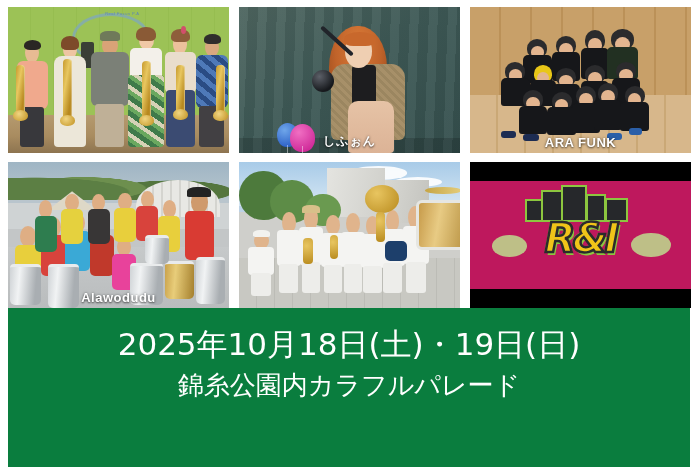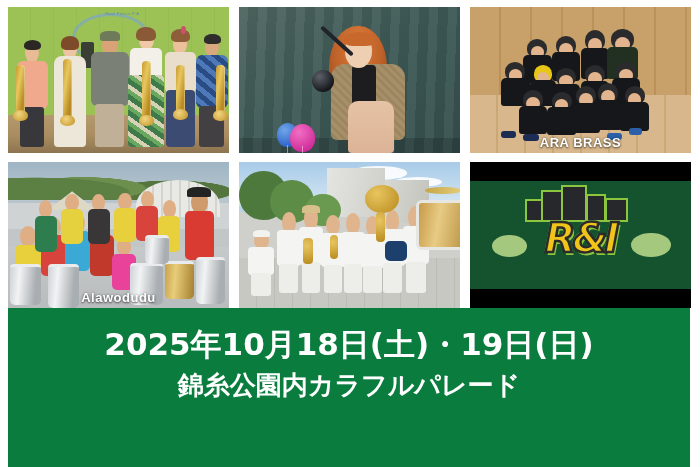--- a/index.html
+++ b/index.html
@@ -205,21 +205,21 @@
   .t5 .brass { position:absolute; background: radial-gradient(circle at 35% 30%, #e8c560, #b88a1d); }
 
   
   .t6 .scene { background:#ffffff; }
   .t6 .bar { position:absolute; left:0; right:0; height:13%; background:#000; }
   .t6 .bar.top { top:0; }
   .t6 .bar.bot { bottom:0; }
   .t6 .logo-wrap {
     position:absolute; left:0; right:0; top:13%; bottom:13%;
     display:flex; flex-direction:column; align-items:center; justify-content:center;
-    background:#14532d;
+    background:#be185d;
   }
   .t6 .city { position:absolute; top:4%; left:24%; width:52%; height:30%; }
   .t6 .b1 { position:absolute; background:#26282b; border:2px solid #8cc63f; }
   .t6 .splash { position:absolute; background:#bedd8e; border-radius:50%; opacity:.85; }
   .t6 .ri {
     position:relative; z-index:5; font-size:40px; font-weight:bold; font-style:italic;
     color:#f0c419; letter-spacing:-3px;
     -webkit-text-stroke: 2.5px #2b2b2b;
     text-shadow: 2px 3px 0 #8cc63f, -1px -1px 0 #8cc63f;
     font-family: "DejaVu Sans", sans-serif; line-height:1;
@@ -243,21 +243,21 @@
     background: #0a7d3e;
     box-sizing: border-box;
     display:flex;
     flex-direction:column;
     align-items:center;
     justify-content:flex-start;
     padding-top: 18px;
   }
   .banner .line {
     color:#ffffff;
-    font-weight:bold;
+    font-weight:normal;
     text-align:center;
     font-family: "DejaVu Sans", "Liberation Sans", sans-serif;
     white-space:nowrap;
     line-height:1.22;
   }
   .banner .line1 { font-size: 31px; letter-spacing:0px; }
   .banner .line2 { font-size: 26px; letter-spacing:0px; margin-top:6px; }
   .banner .line3 { font-size: 26px; letter-spacing:0px; margin-top:6px; }
 </style>
 </head>
@@ -335,20 +335,21 @@
         <div class="girl-fringe"></div>
         <div class="mic-arm"></div>
         <div class="mic-ball"></div>
         <div class="balloon bal-blue">
             <span class="bal-string" style="left:50%;bottom:-20px;"></span>
           </div>
         <div class="balloon bal-pink">
             <span class="bal-string" style="left:50%;bottom:-16px;"></span>
           </div>
       </div>
+      <div class="caption jp">しふぉん</div>
     </div>
 
     <div class="tile t3">
       <div class="scene">
         <div class="wall"></div>
         <div class="floor"></div>
 
         <div class="kid" style="left:26%;top:22%;width:9%;height:30%;">
             <div class="h"></div>
             <div class="f"></div>
@@ -420,21 +421,21 @@
             <div class="h"></div>
             <div class="f"></div>
             <div class="b"></div>
           </div>
 
         <div style="position:absolute;left:14%;bottom:10%;width:7%;height:5%;background:#1d2c52;border-radius:3px;"></div>
         <div style="position:absolute;left:24%;bottom:8%;width:7%;height:5%;background:#1d2c52;border-radius:3px;"></div>
         <div style="position:absolute;left:62%;bottom:9%;width:7%;height:5%;background:#2b5fa8;border-radius:3px;"></div>
         <div style="position:absolute;left:72%;bottom:12%;width:6%;height:5%;background:#2b5fa8;border-radius:3px;"></div>
       </div>
-      <div class="caption">ARA BRASS</div>
+      <div class="caption">ARA FUNK</div>
     </div>
 
     <div class="tile t4">
       <div class="scene">
         <div class="trees"></div>
         <div class="tent"></div>
         <div class="dome"></div>
         <div class="ground"></div>
 
         <div class="pl" style="left:3%;top:44%;width:12%;height:42%;">

